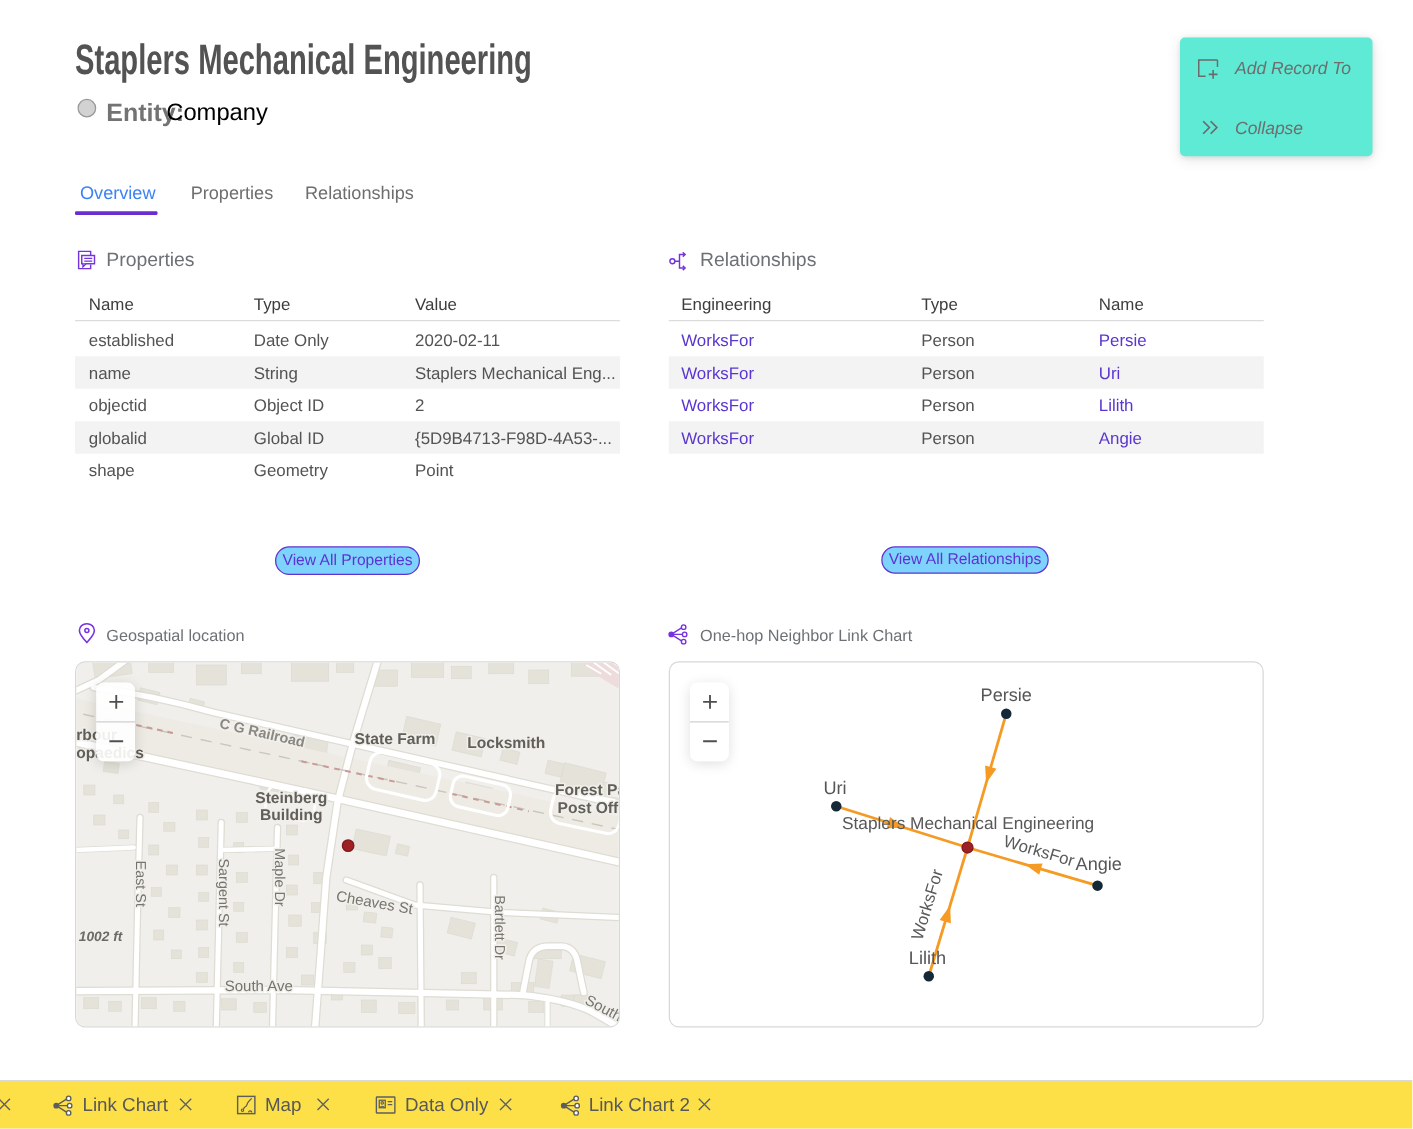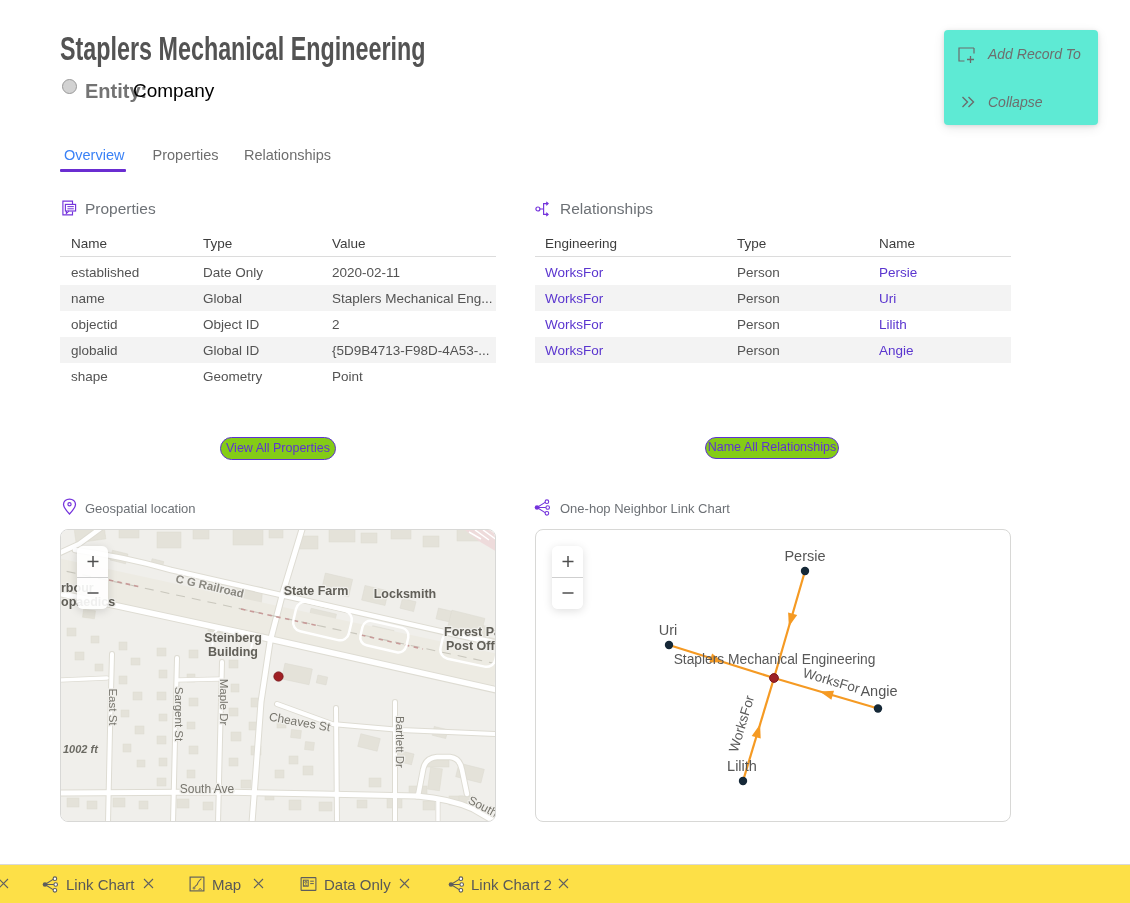--- a/index.html
+++ b/index.html
@@ -18,21 +18,21 @@
   .tabline { position:absolute; left:60px; top:169px; width:66px; height:2.5px; background:#6a2dd1; border-radius:1px; }
   
   .sechead { position:absolute; font-size:15.5px; color:#6d7176; }
   
   .thead { position:absolute; font-size:13.5px; color:#3d3d3d; }
   .tborder { position:absolute; height:1px; background:#dcdcdc; }
   .trow { position:absolute; font-size:13.5px; color:#535353; }
   .stripe { position:absolute; background:#f3f3f3; }
   .lnk { color:#5a35cf; }
   
-  .vbtn { position:absolute; border:1.5px solid #5d33d2; border-radius:12px; background:#84cc16; color:#5d33d2; font-size:12.5px; text-align:center; font-family:"Liberation Sans", sans-serif; }
+  .vbtn { position:absolute; border:1.5px solid #5d33d2; border-radius:12px; background:#7dd3fc; color:#5d33d2; font-size:12.5px; text-align:center; font-family:"Liberation Sans", sans-serif; }
   
   .menu { position:absolute; left:944px; top:30px; width:154px; height:95px; background:#5eead4; border-radius:4px; box-shadow:0 1px 4px rgba(0,0,0,0.10), 0 3px 12px rgba(0,0,0,0.09);font-style:italic; }
   .mitem { position:absolute; left:44px; font-size:14px; color:#6e6e6e; white-space:nowrap; }
   
   .panel { position:absolute; top:529px; height:293px; border:1px solid #d8d8d6; border-radius:8px; overflow:hidden; background:#fff; }
   .zoomctl { position:absolute; left:16px; top:16px; width:31px; height:63px; background:rgba(255,255,255,0.9); border-radius:6px; box-shadow:0 2px 10px rgba(0,0,0,0.14); }
   .zoomctl .zdiv { position:absolute; left:0; top:31px; width:31px; height:1px; background:#cfcfcf; }
   
   .tabbar { position:absolute; left:0; top:864px; width:1130px; height:39px; background:#fde047; border-top:1px solid #d9d9d9; }
   .btxt { position:absolute; top:11px; font-size:15px; color:#585858; white-space:nowrap; }
@@ -81,21 +81,21 @@
   <div class="thead" style="left:71px;top:236px">Name</div>
   <div class="thead" style="left:203px;top:236px">Type</div>
   <div class="thead" style="left:332px;top:236px">Value</div>
   <div class="tborder" style="left:60px;top:256px;width:436px"></div>
   <div class="stripe" style="left:60px;top:285px;width:436px;height:26px"></div>
   <div class="stripe" style="left:60px;top:337px;width:436px;height:26px"></div>
   <div class="trow" style="left:71px;top:265px">established</div>
     <div class="trow" style="left:203px;top:265px">Date Only</div>
     <div class="trow" style="left:332px;top:265px">2020-02-11</div>
   <div class="trow" style="left:71px;top:291px">name</div>
-    <div class="trow" style="left:203px;top:291px">Global</div>
+    <div class="trow" style="left:203px;top:291px">String</div>
     <div class="trow" style="left:332px;top:291px">Staplers Mechanical Eng...</div>
   <div class="trow" style="left:71px;top:317px">objectid</div>
     <div class="trow" style="left:203px;top:317px">Object ID</div>
     <div class="trow" style="left:332px;top:317px">2</div>
   <div class="trow" style="left:71px;top:343px">globalid</div>
     <div class="trow" style="left:203px;top:343px">Global ID</div>
     <div class="trow" style="left:332px;top:343px">{5D9B4713-F98D-4A53-...</div>
   <div class="trow" style="left:71px;top:369px">shape</div>
     <div class="trow" style="left:203px;top:369px">Geometry</div>
     <div class="trow" style="left:332px;top:369px">Point</div>
@@ -122,21 +122,21 @@
   <div class="trow lnk" style="left:545px;top:291px">WorksFor</div>
     <div class="trow" style="left:737px;top:291px">Person</div>
     <div class="trow lnk" style="left:879px;top:291px">Uri</div>
   <div class="trow lnk" style="left:545px;top:317px">WorksFor</div>
     <div class="trow" style="left:737px;top:317px">Person</div>
     <div class="trow lnk" style="left:879px;top:317px">Lilith</div>
   <div class="trow lnk" style="left:545px;top:343px">WorksFor</div>
     <div class="trow" style="left:737px;top:343px">Person</div>
     <div class="trow lnk" style="left:879px;top:343px">Angie</div>
 
-  <div class="vbtn" style="left:705px;top:437px;width:134px;height:22px;line-height:19px">Name All Relationships</div>
+  <div class="vbtn" style="left:705px;top:437px;width:134px;height:22px;line-height:19px">View All Relationships</div>
 
   <div class="sechead" style="left:85px;top:501px;font-size:13px">Geospatial location</div>
   <svg class="abs" style="left:62px;top:498px" width="15" height="17" viewBox="0 0 15 17" fill="none" stroke="#7433dc" stroke-width="1.25">
     <path d="M7.5 16 C7.5 16 1.5 9.6 1.5 6.4 C1.5 3.2 4.2 1 7.5 1 C10.8 1 13.5 3.2 13.5 6.4 C13.5 9.6 7.5 16 7.5 16 Z"></path>
     <circle cx="7.5" cy="6.3" r="1.6" stroke-width="1.2"></circle>
   </svg>
 
   <div class="sechead" style="left:560px;top:501px;font-size:13px">One-hop Neighbor Link Chart</div>
   <svg class="abs" style="left:534px;top:499px" width="17" height="17" viewBox="0 0 17 17" fill="none" stroke="#7433dc" stroke-width="1.1">
     <circle cx="3" cy="8.5" r="2.3" fill="#7433dc" stroke="none"></circle>

